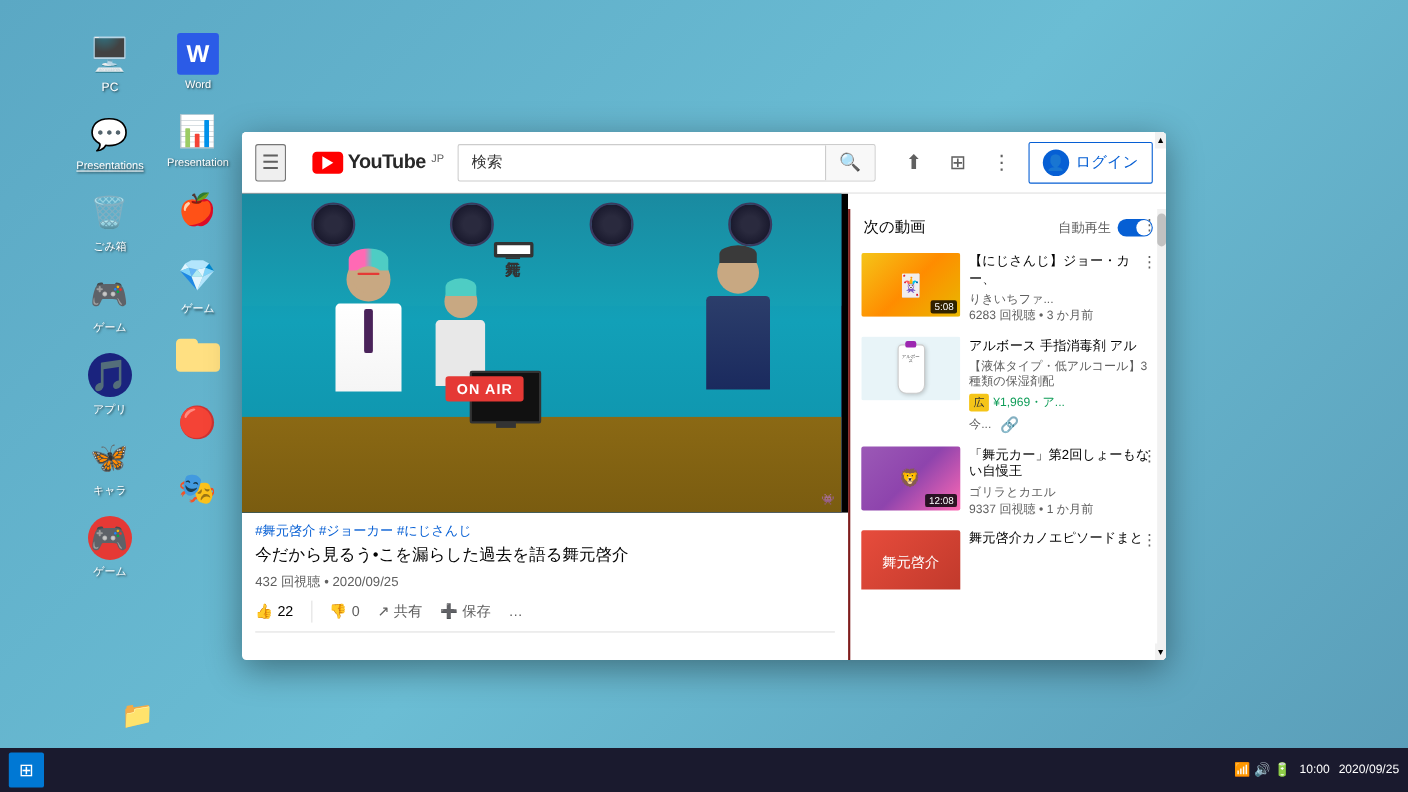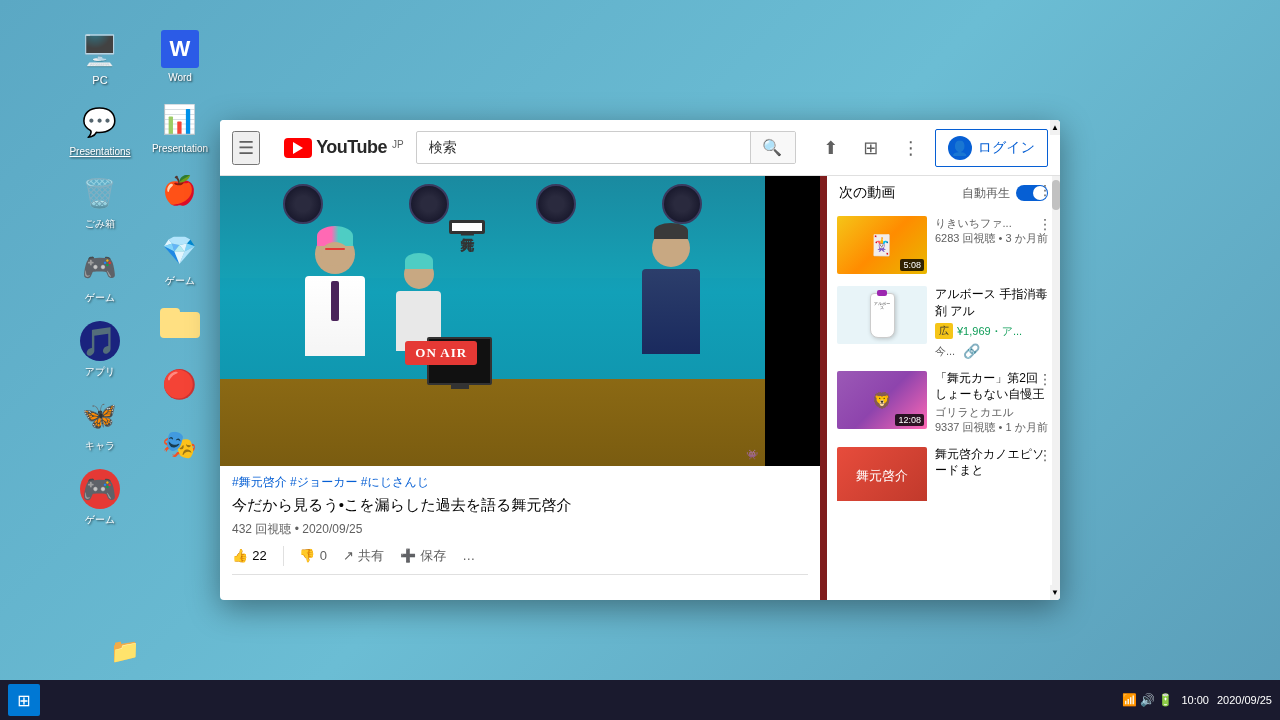--- a/index.html
+++ b/index.html
@@ -260,21 +260,20 @@
 
     .video-placeholder {
       width: 545px;
       height: 290px;
       background: linear-gradient(135deg, #1a1a2e 0%, #16213e 30%, #0f3460 60%, #533483 100%);
       position: relative;
       overflow: hidden;
       display: flex;
       align-items: center;
       justify-content: center;
-      font-family: Liberation Serif, serif;
     }
 
     
     .anime-scene {
       width: 100%;
       height: 100%;
       position: relative;
       background: linear-gradient(180deg, #1a8fa0 0%, #12a0b8 40%, #0d8fa8 100%);
     }
 
@@ -350,24 +349,25 @@
     .action-divider {
       width: 1px;
       height: 20px;
       background: #e0e0e0;
     }
 
     .like-count { color: #030303; font-weight: 500; }
 
     
     .yt-sidebar {
-      width: 240px;
-      border-left: 7px solid #7f1d1d;
-      overflow: hidden;
-      position: relative;
+      width: 289px;
+      border-left: 2px solid #7f1d1d;
+      overflow: hidden;
+      position: relative;
+      margin-top: 14px;
     }
 
     .sidebar-header {
       display: flex;
       align-items: center;
       justify-content: space-between;
       padding: 8px 12px;
       font-size: 14px;
       font-weight: 500;
     }
@@ -798,40 +798,42 @@
 
         <div class="sidebar-video">
           <div class="sidebar-thumb thumb-1">
 
             <div style="width:100%; height:100%; background:linear-gradient(135deg, #f5c518 0%, #ff8c00 50%, #e8b800 100%); display:flex; align-items:center; justify-content:center;">
               <span style="font-size:20px;">🃏</span>
             </div>
             <div class="thumb-duration">5:08</div>
           </div>
           <div class="sidebar-video-info">
+            <div class="sidebar-video-title">【にじさんじ】ジョー・カー、</div>
             <div class="sidebar-video-channel">りきいちファ...</div>
             <div class="sidebar-video-views">
               <span>6283 回視聴</span> • <span>3 か月前</span>
             </div>
           </div>
           <div class="sidebar-video-menu">⋮</div>
         </div>
 
         <div class="ad-item">
           <div class="ad-thumb">
 
             <div style="width:100%; height:100%; background:#e8f4f8; display:flex; align-items:center; justify-content:center;">
               <div style="width:25px; height:45px; background:white; border:1px solid #ccc; border-radius:4px 4px 8px 8px; position:relative; box-shadow:1px 1px 4px rgba(0,0,0,0.2);">
                 <div style="position:absolute; top:-4px; left:50%; transform:translateX(-50%); width:10px; height:6px; background:#9c27b0; border-radius:2px;"></div>
                 <div style="position:absolute; top:8px; left:2px; right:2px; font-size:4px; color:#333; text-align:center; line-height:1.2;">アルボース</div>
               </div>
             </div>
           </div>
           <div class="ad-info">
             <div class="ad-title">アルボース 手指消毒剤 アル</div>
+            <div class="ad-desc">【液体タイプ・低アルコール】3種類の保湿剤配</div>
             <div class="ad-price">
               <span class="ad-price-badge">広</span>
               <span class="ad-price-text">¥1,969・ア...</span>
             </div>
             <div class="ad-actions">
               <span class="ad-link-text">今...</span>
               <span class="ad-ext-link">🔗</span>
             </div>
           </div>
           <div style="position:absolute; top:6px; right:8px; font-size:14px; color:#606060; cursor:pointer;">⋮</div>

